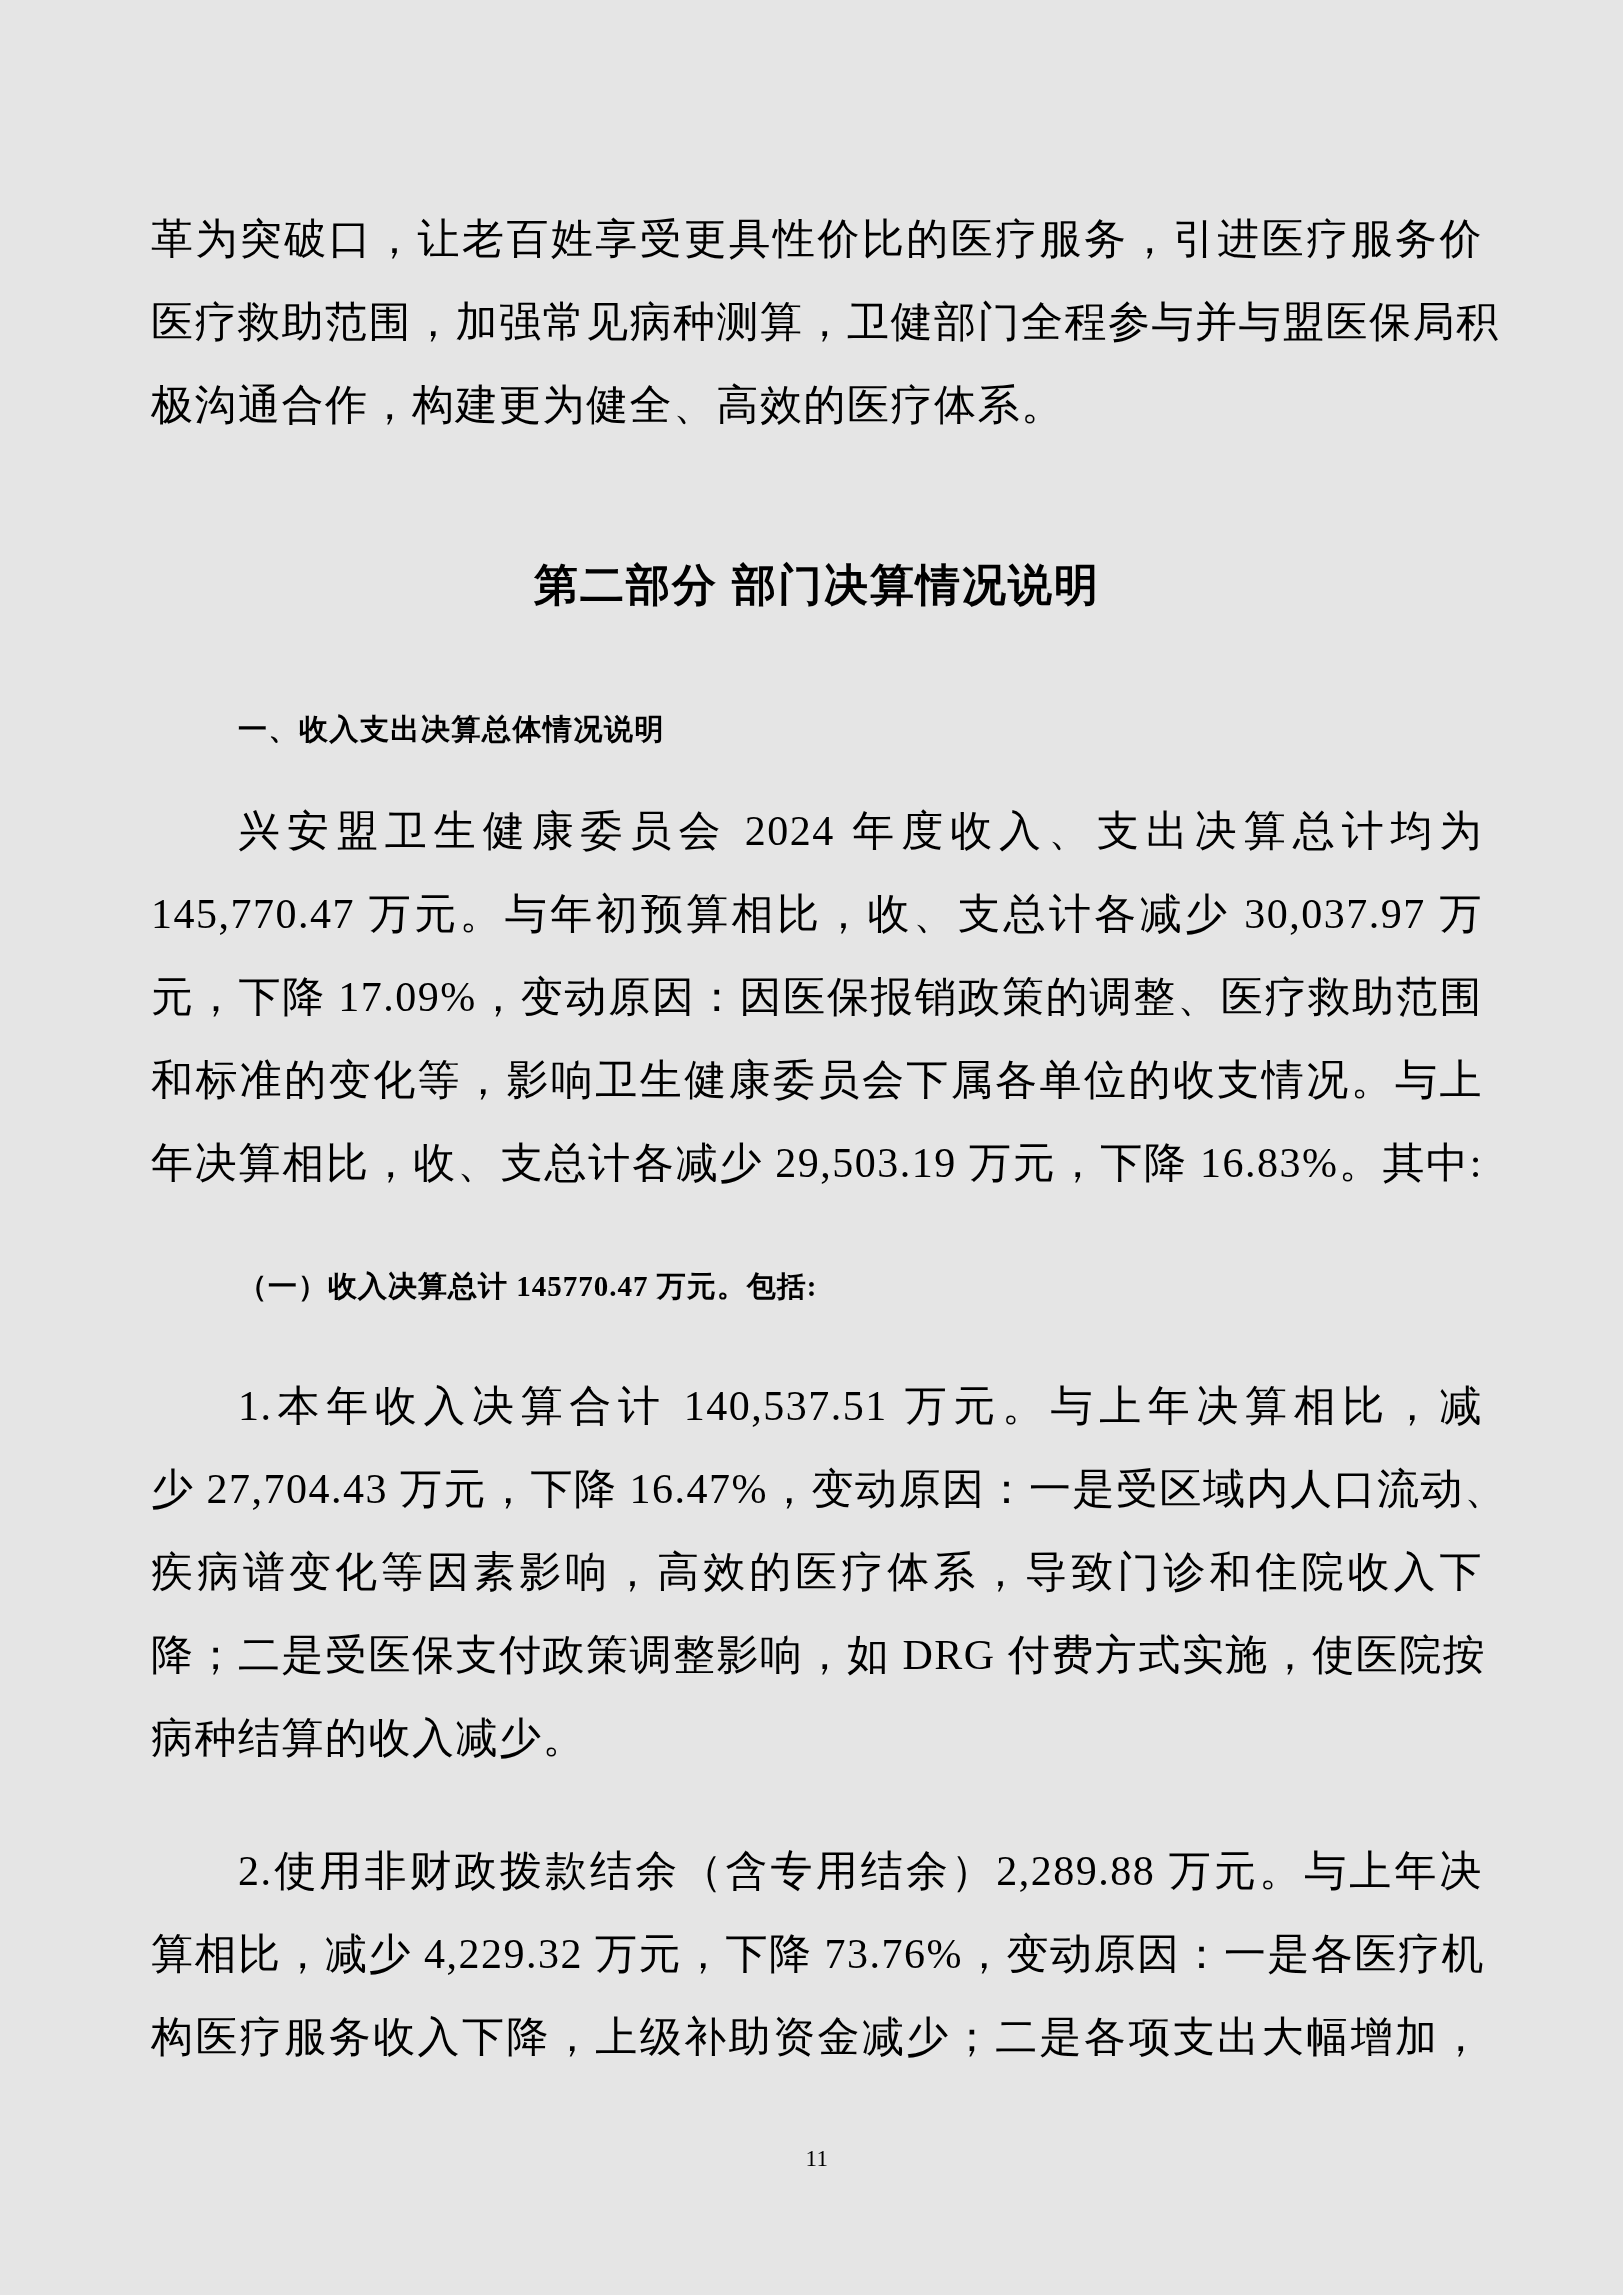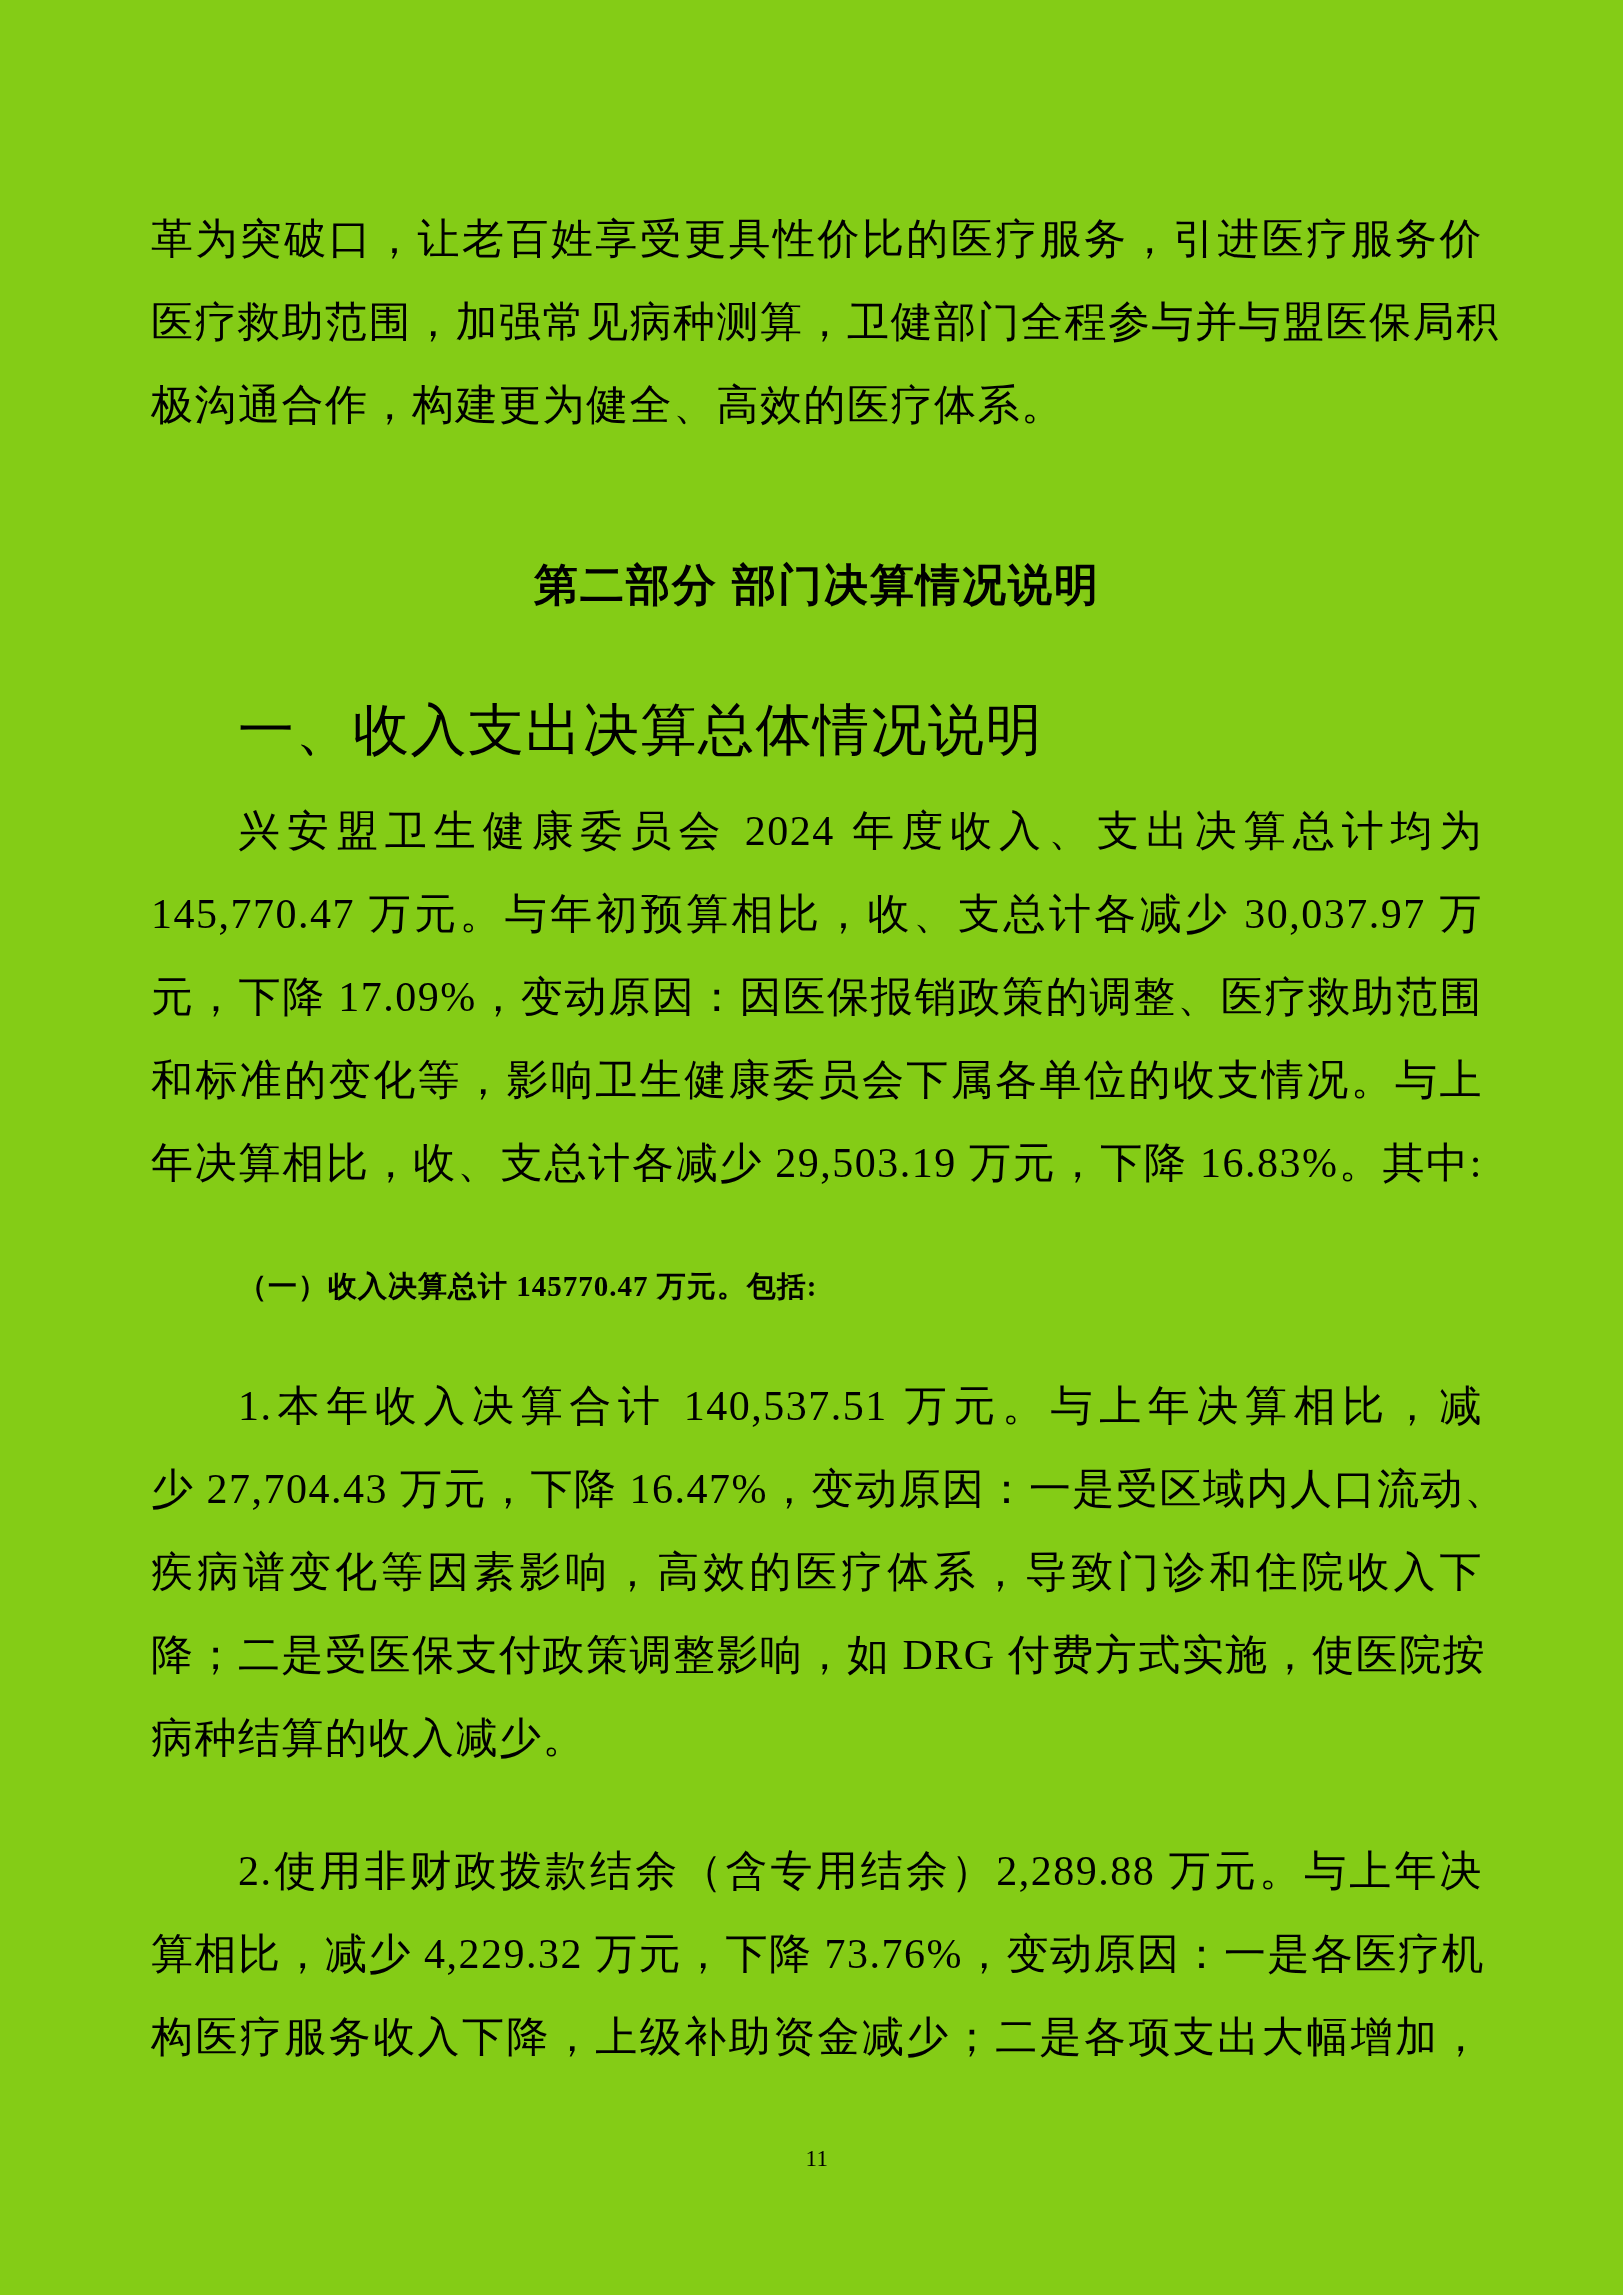--- a/index.html
+++ b/index.html
@@ -11,21 +11,21 @@
     width: 1623px;
     height: 2295px;
     position: relative;
     overflow: hidden;
     font-family: "Liberation Serif", serif;
     color: #000000;
   }
   .sheet {
     position: absolute;
     inset: 0;
-    background: #84cc16;
+    background: #e5e5e5;
   }
   .content {
     position: absolute;
     left: 151px;
     width: 1332px;
     top: 0;
   }
   
   .para { margin: 0; }
   .line {
@@ -51,22 +51,22 @@
     font-weight: 700;
     font-size: 44px;
     line-height: 83px;
     text-align: center;
     letter-spacing: 2px;
   }
   
   .h-overview {
     margin: 62px 0 0 0;
     font-family: "Liberation Sans", sans-serif;
-    font-weight: 400;
-    font-size: 56px;
+    font-weight: 700;
+    font-size: 29px;
     line-height: 83px;
     text-indent: 87px;
     letter-spacing: 1.5px;
   }
   
   .h-sub {
     margin: 40px 0 0 0;
     font-family: "Liberation Serif", serif;
     font-weight: 700;
     font-size: 29px;

